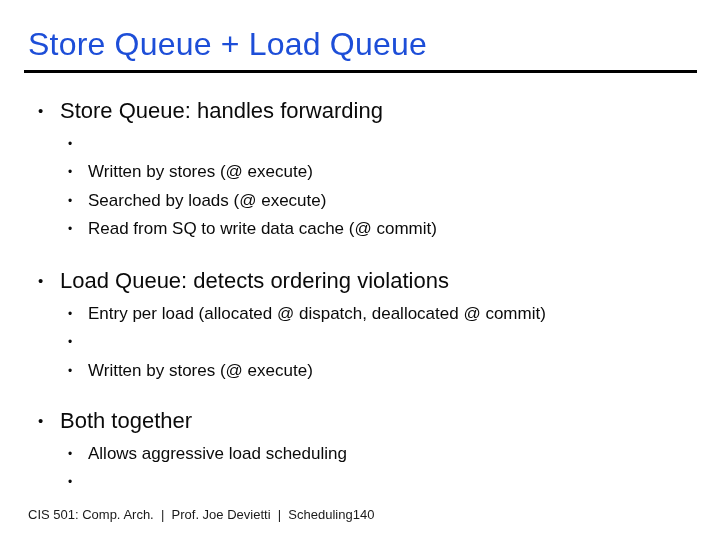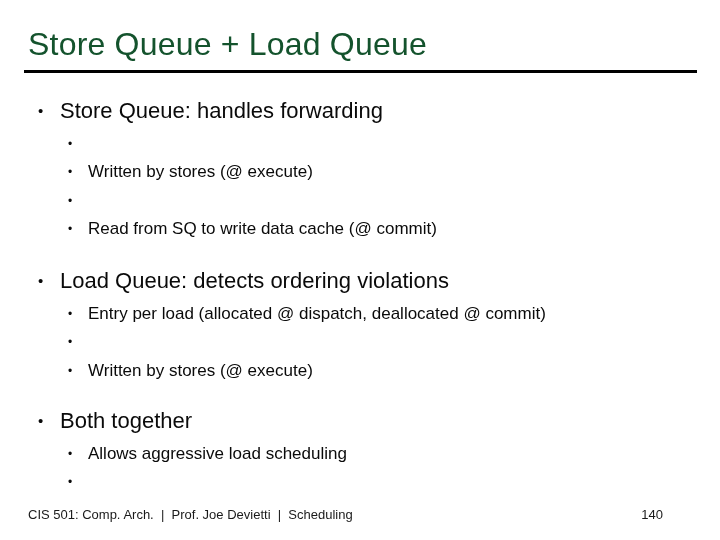--- a/index.html
+++ b/index.html
@@ -13,21 +13,21 @@
   }
   .slide { position: absolute; inset: 0; }
 
   .title {
     position: absolute;
     left: 28px; top: 26px;
     margin: 0;
     font-size: 32px;
     font-weight: 400;
     line-height: 1.15;
-    color: #14532d;
+    color: #1d4ed8;
     letter-spacing: 0.2px;
     white-space: nowrap;
   }
   .rule {
     position: absolute;
     left: 24px; top: 70px;
     width: 673px; height: 3px;
     background: #000000;
   }
 
@@ -62,21 +62,20 @@
     flex: 0 0 20px;
     width: 20px;
     font-size: 12px;
     line-height: 28.4px;
   }
 
   .footer {
     position: absolute;
     left: 28px; right: 57px; top: 507px;
     display: flex;
-    justify-content: space-between;
     font-size: 13px;
     line-height: 16px;
     color: #1a1a1a;
     white-space: pre;
   }
 </style>
 </head>
 <body>
 
 <div class="slide">
@@ -92,20 +91,21 @@
     <div class="items">
       <div class="item">
         <span class="b">•</span>
       </div>
       <div class="item">
         <span class="b">•</span>
         <span>Written by stores (@ execute)</span>
       </div>
       <div class="item">
         <span class="b">•</span>
+        <span>Searched by loads (@ execute)</span>
       </div>
       <div class="item">
         <span class="b">•</span>
         <span>Read from SQ to write data cache (@ commit)</span>
       </div>
     </div>
   </section>
 
   <section class="sec sec-1">
     <div class="h-row">

